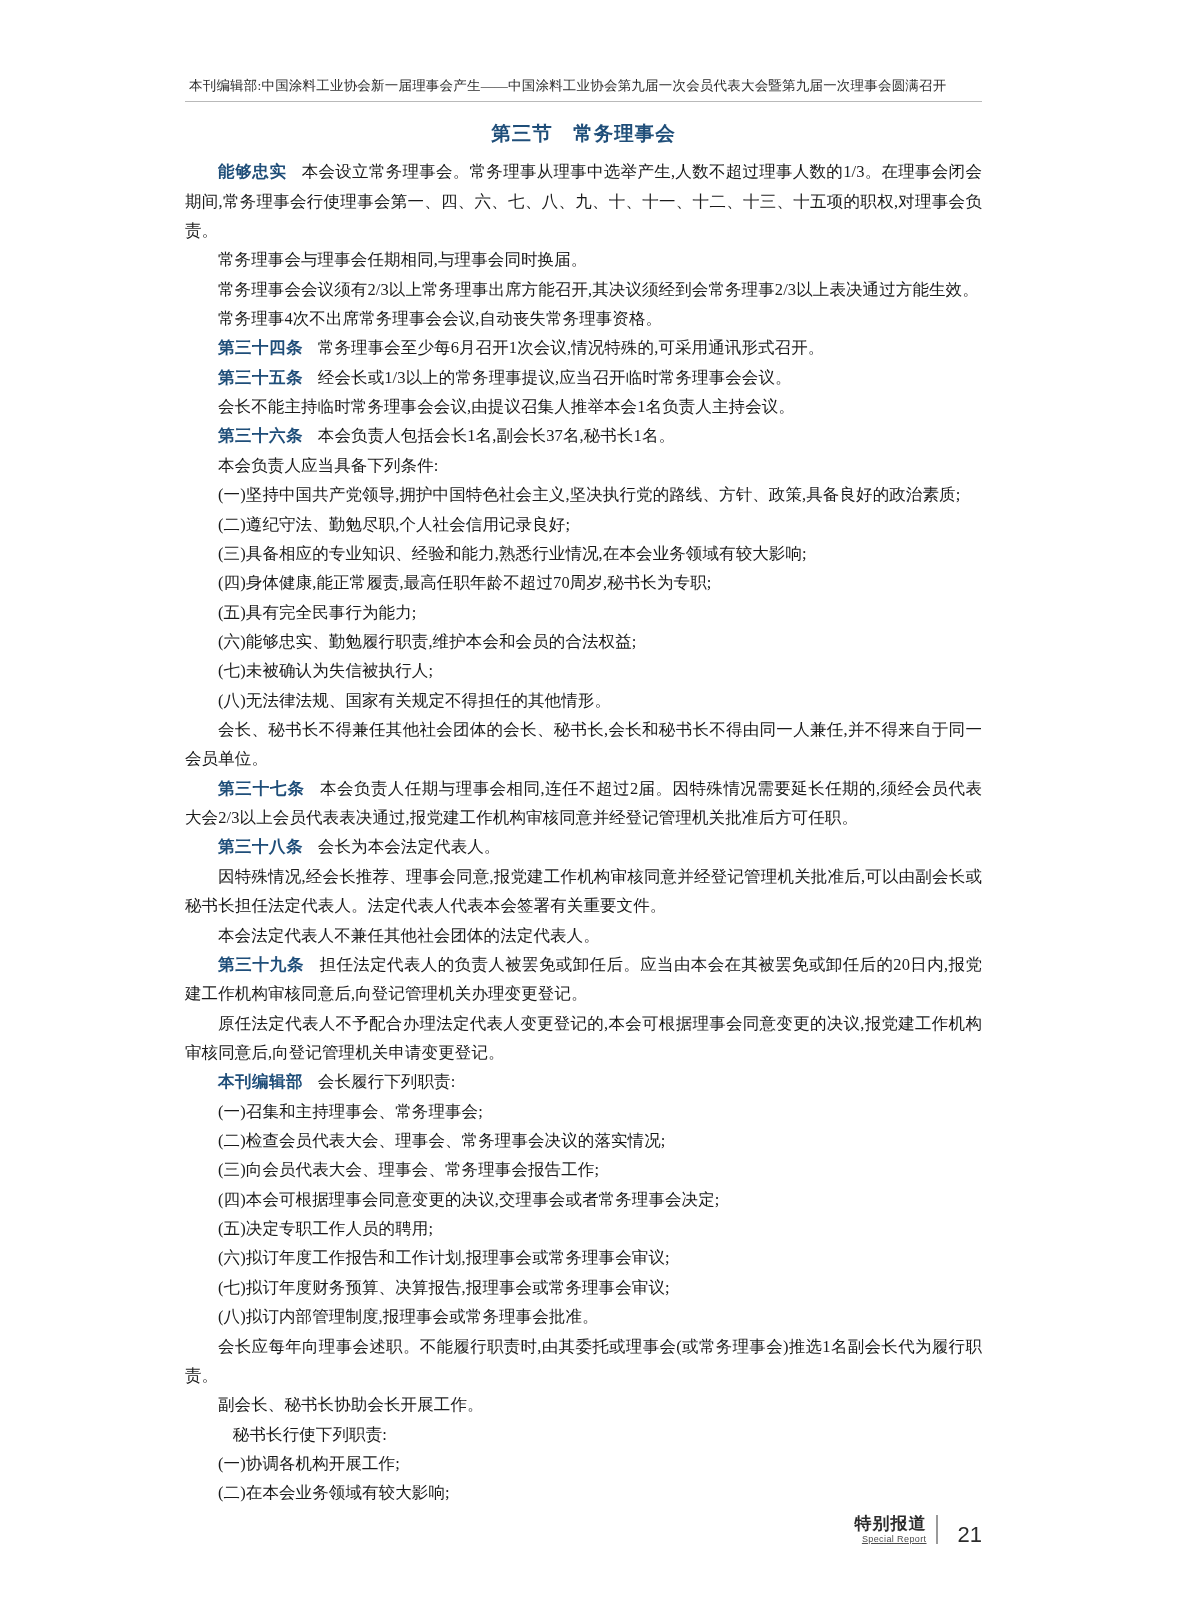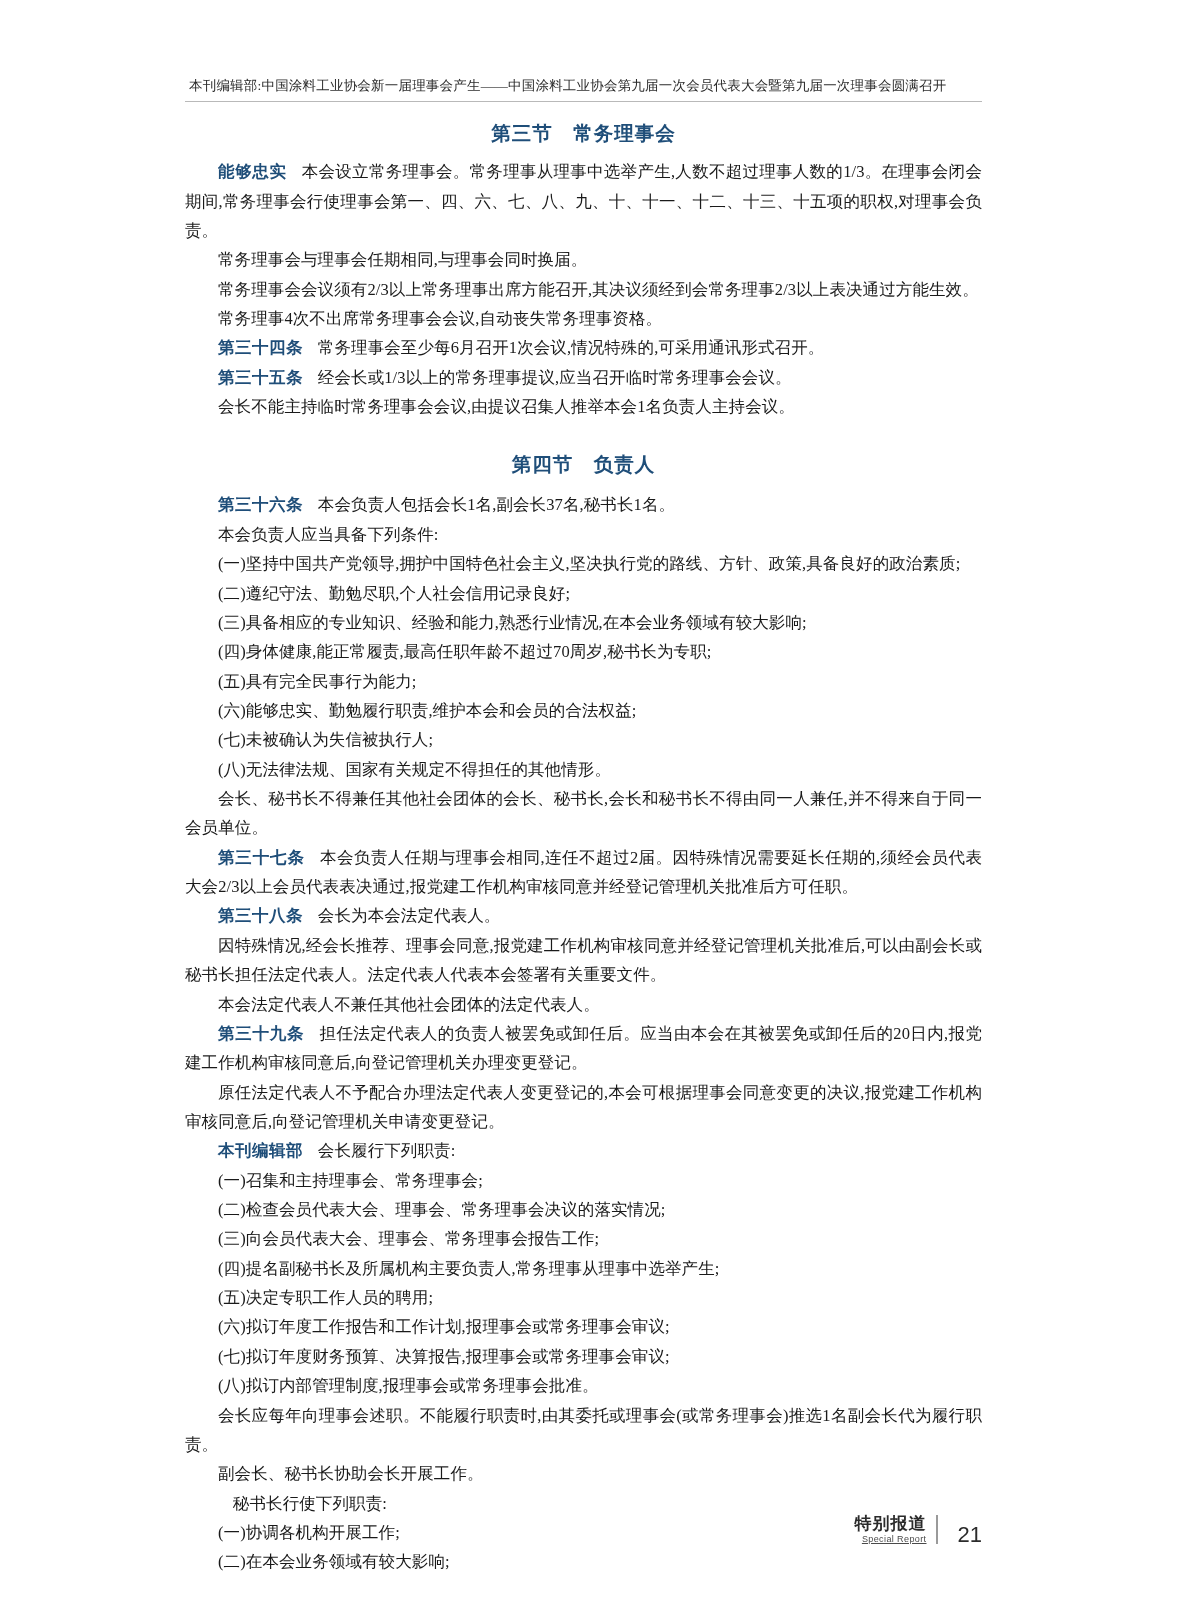--- a/index.html
+++ b/index.html
@@ -118,21 +118,20 @@
     <p class="body indent"><span class="art">能够忠实</span><span class="art-gap"></span><span>本会设立常务理事会。常务理事从理事中选举产生,人数不超过理事人数的1/3。在理事会闭会期间,常务理事会行使理事会第一、四、六、七、八、九、十、十一、十二、十三、十五项的职权,对理事会负责。</span></p>
     <p class="body indent"><span>常务理事会与理事会任期相同,与理事会同时换届。</span></p>
     <p class="body indent"><span>常务理事会会议须有2/3以上常务理事出席方能召开,其决议须经到会常务理事2/3以上表决通过方能生效。</span></p>
     <p class="body indent"><span>常务理事4次不出席常务理事会会议,自动丧失常务理事资格。</span></p>
     <p class="body indent"><span class="art">第三十四条</span><span class="art-gap"></span><span>常务理事会至少每6月召开1次会议,情况特殊的,可采用通讯形式召开。</span></p>
     <p class="body indent"><span class="art">第三十五条</span><span class="art-gap"></span><span>经会长或1/3以上的常务理事提议,应当召开临时常务理事会会议。</span></p>
     <p class="body indent"><span>会长不能主持临时常务理事会会议,由提议召集人推举本会1名负责人主持会议。</span></p>
   </div>
 
   <div>
-    <div class="section-title second">第四节　负责人</div>
 
     <p class="body indent"><span class="art">第三十六条</span><span class="art-gap"></span><span>本会负责人包括会长1名,副会长37名,秘书长1名。</span></p>
     <p class="body indent"><span>本会负责人应当具备下列条件:</span></p>
     <p class="body indent"><span>(一)坚持中国共产党领导,拥护中国特色社会主义,坚决执行党的路线、方针、政策,具备良好的政治素质;</span></p>
     <p class="body indent"><span>(二)遵纪守法、勤勉尽职,个人社会信用记录良好;</span></p>
     <p class="body indent"><span>(三)具备相应的专业知识、经验和能力,熟悉行业情况,在本会业务领域有较大影响;</span></p>
     <p class="body indent"><span>(四)身体健康,能正常履责,最高任职年龄不超过70周岁,秘书长为专职;</span></p>
     <p class="body indent"><span>(五)具有完全民事行为能力;</span></p>
     <p class="body indent"><span>(六)能够忠实、勤勉履行职责,维护本会和会员的合法权益;</span></p>
     <p class="body indent"><span>(七)未被确认为失信被执行人;</span></p>
@@ -141,21 +140,21 @@
     <p class="body indent"><span class="art">第三十七条</span><span class="art-gap"></span><span>本会负责人任期与理事会相同,连任不超过2届。因特殊情况需要延长任期的,须经会员代表大会2/3以上会员代表表决通过,报党建工作机构审核同意并经登记管理机关批准后方可任职。</span></p>
     <p class="body indent"><span class="art">第三十八条</span><span class="art-gap"></span><span>会长为本会法定代表人。</span></p>
     <p class="body indent"><span>因特殊情况,经会长推荐、理事会同意,报党建工作机构审核同意并经登记管理机关批准后,可以由副会长或秘书长担任法定代表人。法定代表人代表本会签署有关重要文件。</span></p>
     <p class="body indent"><span>本会法定代表人不兼任其他社会团体的法定代表人。</span></p>
     <p class="body indent"><span class="art">第三十九条</span><span class="art-gap"></span><span>担任法定代表人的负责人被罢免或卸任后。应当由本会在其被罢免或卸任后的20日内,报党建工作机构审核同意后,向登记管理机关办理变更登记。</span></p>
     <p class="body indent"><span>原任法定代表人不予配合办理法定代表人变更登记的,本会可根据理事会同意变更的决议,报党建工作机构审核同意后,向登记管理机关申请变更登记。</span></p>
     <p class="body indent"><span class="art">本刊编辑部</span><span class="art-gap"></span><span>会长履行下列职责:</span></p>
     <p class="body indent"><span>(一)召集和主持理事会、常务理事会;</span></p>
     <p class="body indent"><span>(二)检查会员代表大会、理事会、常务理事会决议的落实情况;</span></p>
     <p class="body indent"><span>(三)向会员代表大会、理事会、常务理事会报告工作;</span></p>
-    <p class="body indent"><span>(四)提名副秘书长及所属机构主要负责人,常务理事从理事中选举产生;</span></p>
+    <p class="body indent"><span>(四)本会可根据理事会同意变更的决议,交理事会或者常务理事会决定;</span></p>
     <p class="body indent"><span>(五)决定专职工作人员的聘用;</span></p>
     <p class="body indent"><span>(六)拟订年度工作报告和工作计划,报理事会或常务理事会审议;</span></p>
     <p class="body indent"><span>(七)拟订年度财务预算、决算报告,报理事会或常务理事会审议;</span></p>
     <p class="body indent"><span>(八)拟订内部管理制度,报理事会或常务理事会批准。</span></p>
     <p class="body indent"><span>会长应每年向理事会述职。不能履行职责时,由其委托或理事会(或常务理事会)推选1名副会长代为履行职责。</span></p>
     <p class="body indent"><span>副会长、秘书长协助会长开展工作。</span></p>
     <p class="body indent"><span class="art"></span><span class="art-gap"></span><span>秘书长行使下列职责:</span></p>
     <p class="body indent"><span>(一)协调各机构开展工作;</span></p>
     <p class="body indent"><span>(二)在本会业务领域有较大影响;</span></p>
     <p class="body indent"><span></span></p>

